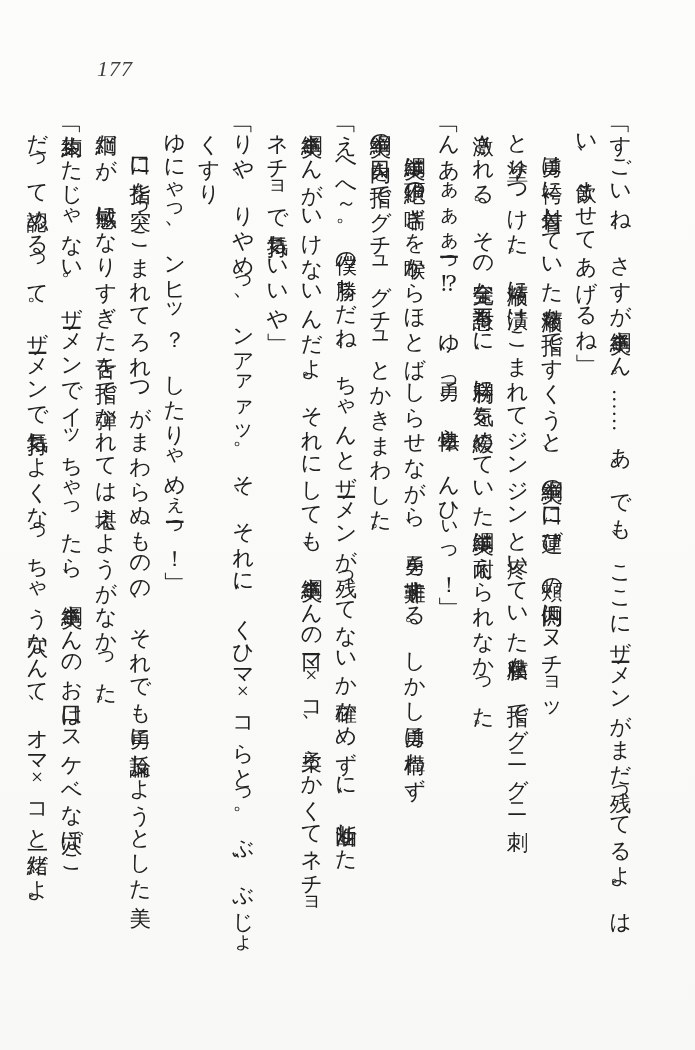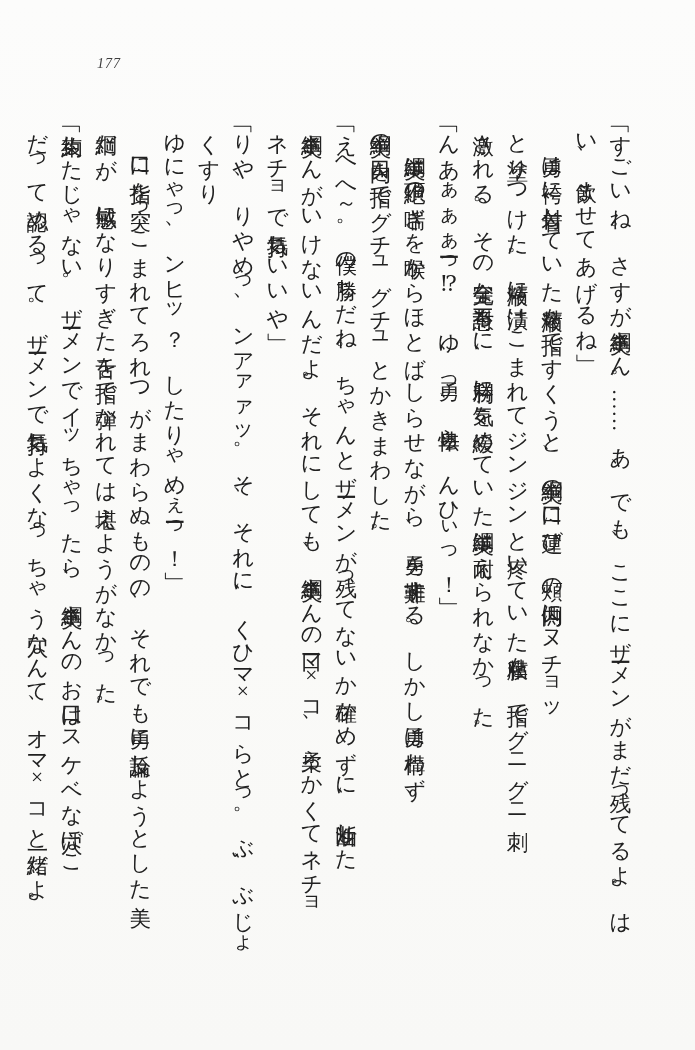--- a/index.html
+++ b/index.html
@@ -16,21 +16,21 @@
   }
   .page {
     position: absolute;
     inset: 0;
     background: linear-gradient(180deg, #fcfcfb 0%, #fafaf8 60%, #f8f8f6 100%);
   }
   .folio {
     position: absolute;
     top: 56px;
     left: 97px;
-    font-size: 14px;
+    font-size: 22px;
     font-style: italic;
     color: #3e3e3e;
     letter-spacing: 1px;
     font-family: "Liberation Serif", "DejaVu Serif", serif;
   }
   .text-area {
     position: absolute;
     top: 119px;
     right: 58px;
     height: 842px;

